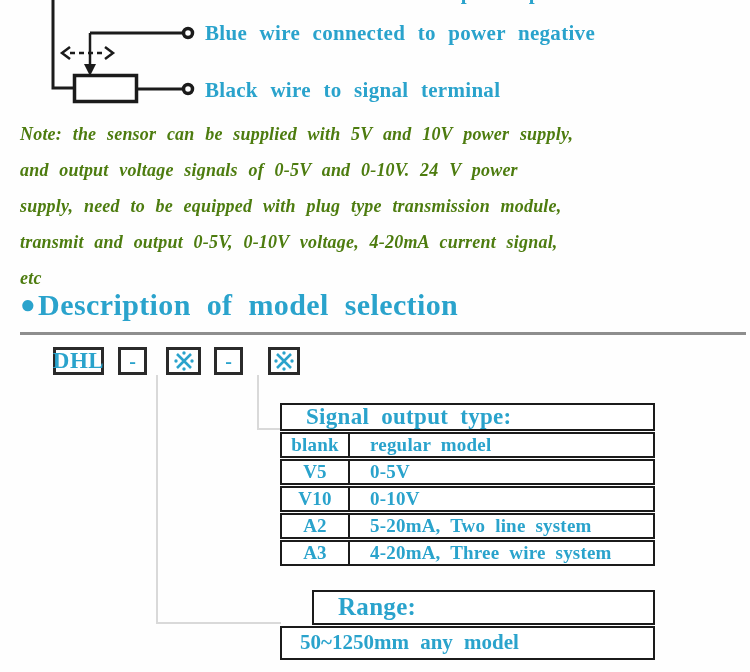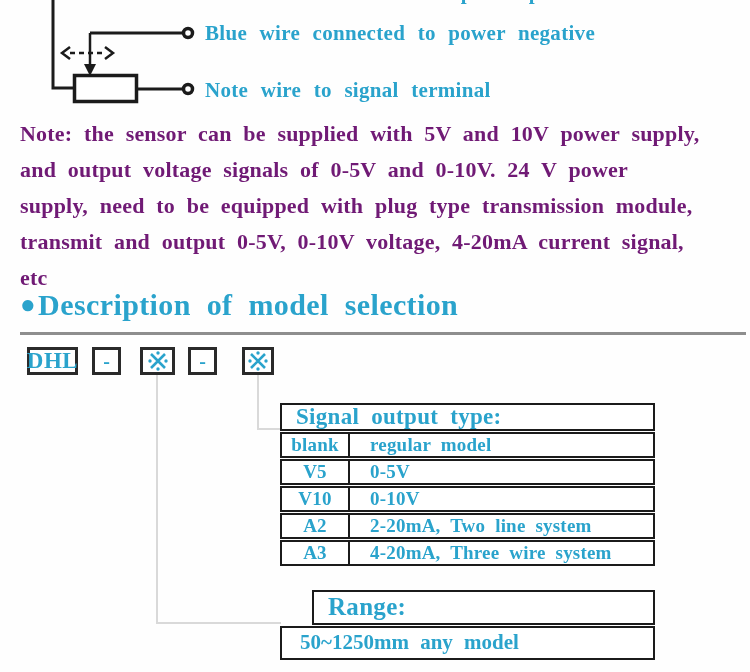--- a/index.html
+++ b/index.html
@@ -25,25 +25,26 @@
   }
   .clipped-label {
     top: -20px; left: 205px;
     font-size: 21px; word-spacing: 7px; white-space: nowrap;
     color: #2aa3cc;
   }
 
   
   .note {
     left: 20px; top: 116px; width: 722px;
-    font-size: 22px;
+    font-size: 18px;
     line-height: 36px;
     letter-spacing: 0.2px;
     word-spacing: 6px;
-    color: #701a75;
+    color: #4d7c0f;
+    font-style: italic;
   }
   .note div { white-space: nowrap; }
 
   
   .section-heading {
     left: 20px; top: 288px;
     font-size: 30px;
     letter-spacing: 0.4px;
     word-spacing: 8px;
     white-space: nowrap;
@@ -57,41 +58,42 @@
   }
 
   
   .code-box {
     top: 347px; height: 28px;
     border: 3px solid #2a2a2a;
     box-sizing: border-box;
     background: #fff;
     display: flex; align-items: center; justify-content: center;
     color: #2aa3cc;
+    margin-left: 26px;
   }
   .code-box.prefix { left: 27px; width: 51px; font-size: 23px; letter-spacing: 0.5px; }
   .code-box.sep1   { left: 92px;  width: 29px; font-size: 20px; }
   .code-box.wild1  { left: 140px; width: 35px; }
   .code-box.sep2   { left: 188px; width: 29px; font-size: 20px; }
   .code-box.wild2  { left: 242px; width: 32px; }
 
   
   .conn { background: #d9d9d9; }
   .conn-v1 { left: 156px; top: 375px; width: 2px; height: 249px; }
   .conn-h1 { left: 156px; top: 622px; width: 125px; height: 2px; }
   .conn-v2 { left: 257px; top: 375px; width: 2px; height: 55px; }
   .conn-h2 { left: 257px; top: 428px; width: 24px; height: 2px; }
 
   
   .sig-table { left: 280px; top: 403px; width: 375px; }
   .rng-table { left: 280px; top: 590px; width: 375px; }
   .t-header {
     border: 2.5px solid #1b1b1b; box-sizing: border-box;
     height: 28px; line-height: 23px;
-    padding-left: 14px;
+    padding-left: 24px;
     font-size: 23px; letter-spacing: 0.3px; word-spacing: 6px;
     background: #fff; color: #2aa3cc;
     white-space: nowrap; overflow: hidden;
   }
   .rng-table .t-header { height: 35px; line-height: 30px; font-size: 25px; margin-left: 32px; }
   .t-row {
     border: 2px solid #1b1b1b; box-sizing: border-box;
     height: 26px; margin-top: 1px;
     display: flex; align-items: stretch;
     background: #fff;
@@ -132,21 +134,21 @@
 
     <rect x="74.5" y="75.5" width="62" height="26" fill="#ffffff" stroke="#1b1b1b" stroke-width="3.5"></rect>
 
     <path d="M138,89 H182" fill="none" stroke="#1b1b1b" stroke-width="3"></path>
 
     <circle cx="188" cy="33" r="4.5" fill="#ffffff" stroke="#1b1b1b" stroke-width="3.5"></circle>
     <circle cx="188" cy="89" r="4.5" fill="#ffffff" stroke="#1b1b1b" stroke-width="3.5"></circle>
   </svg>
 
   <div class="abs wire-label" style="left:205px; top:21px;">Blue wire connected to power negative</div>
-  <div class="abs wire-label" style="left:205px; top:78px;">Note wire to signal terminal</div>
+  <div class="abs wire-label" style="left:205px; top:78px;">Black wire to signal terminal</div>
 
   <div class="abs note">
     <div>Note: the sensor can be supplied with 5V and 10V power supply,</div>
     <div>and output voltage signals of 0-5V and 0-10V. 24 V power</div>
     <div>supply, need to be equipped with plug type transmission module,</div>
     <div>transmit and output 0-5V, 0-10V voltage, 4-20mA current signal,</div>
     <div>etc</div>
   </div>
 
   <div class="abs section-heading">
@@ -197,21 +199,21 @@
     <div class="t-row">
       <div class="t-code">V5</div>
       <div class="t-desc">0-5V</div>
     </div>
     <div class="t-row">
       <div class="t-code">V10</div>
       <div class="t-desc">0-10V</div>
     </div>
     <div class="t-row">
       <div class="t-code">A2</div>
-      <div class="t-desc">2-20mA, Two line system</div>
+      <div class="t-desc">5-20mA, Two line system</div>
     </div>
     <div class="t-row">
       <div class="t-code">A3</div>
       <div class="t-desc">4-20mA, Three wire system</div>
     </div>
   </div>
 
   <div class="abs rng-table">
     <div class="t-header">Range:</div>
     <div class="rng-row">50~1250mm any model</div>

